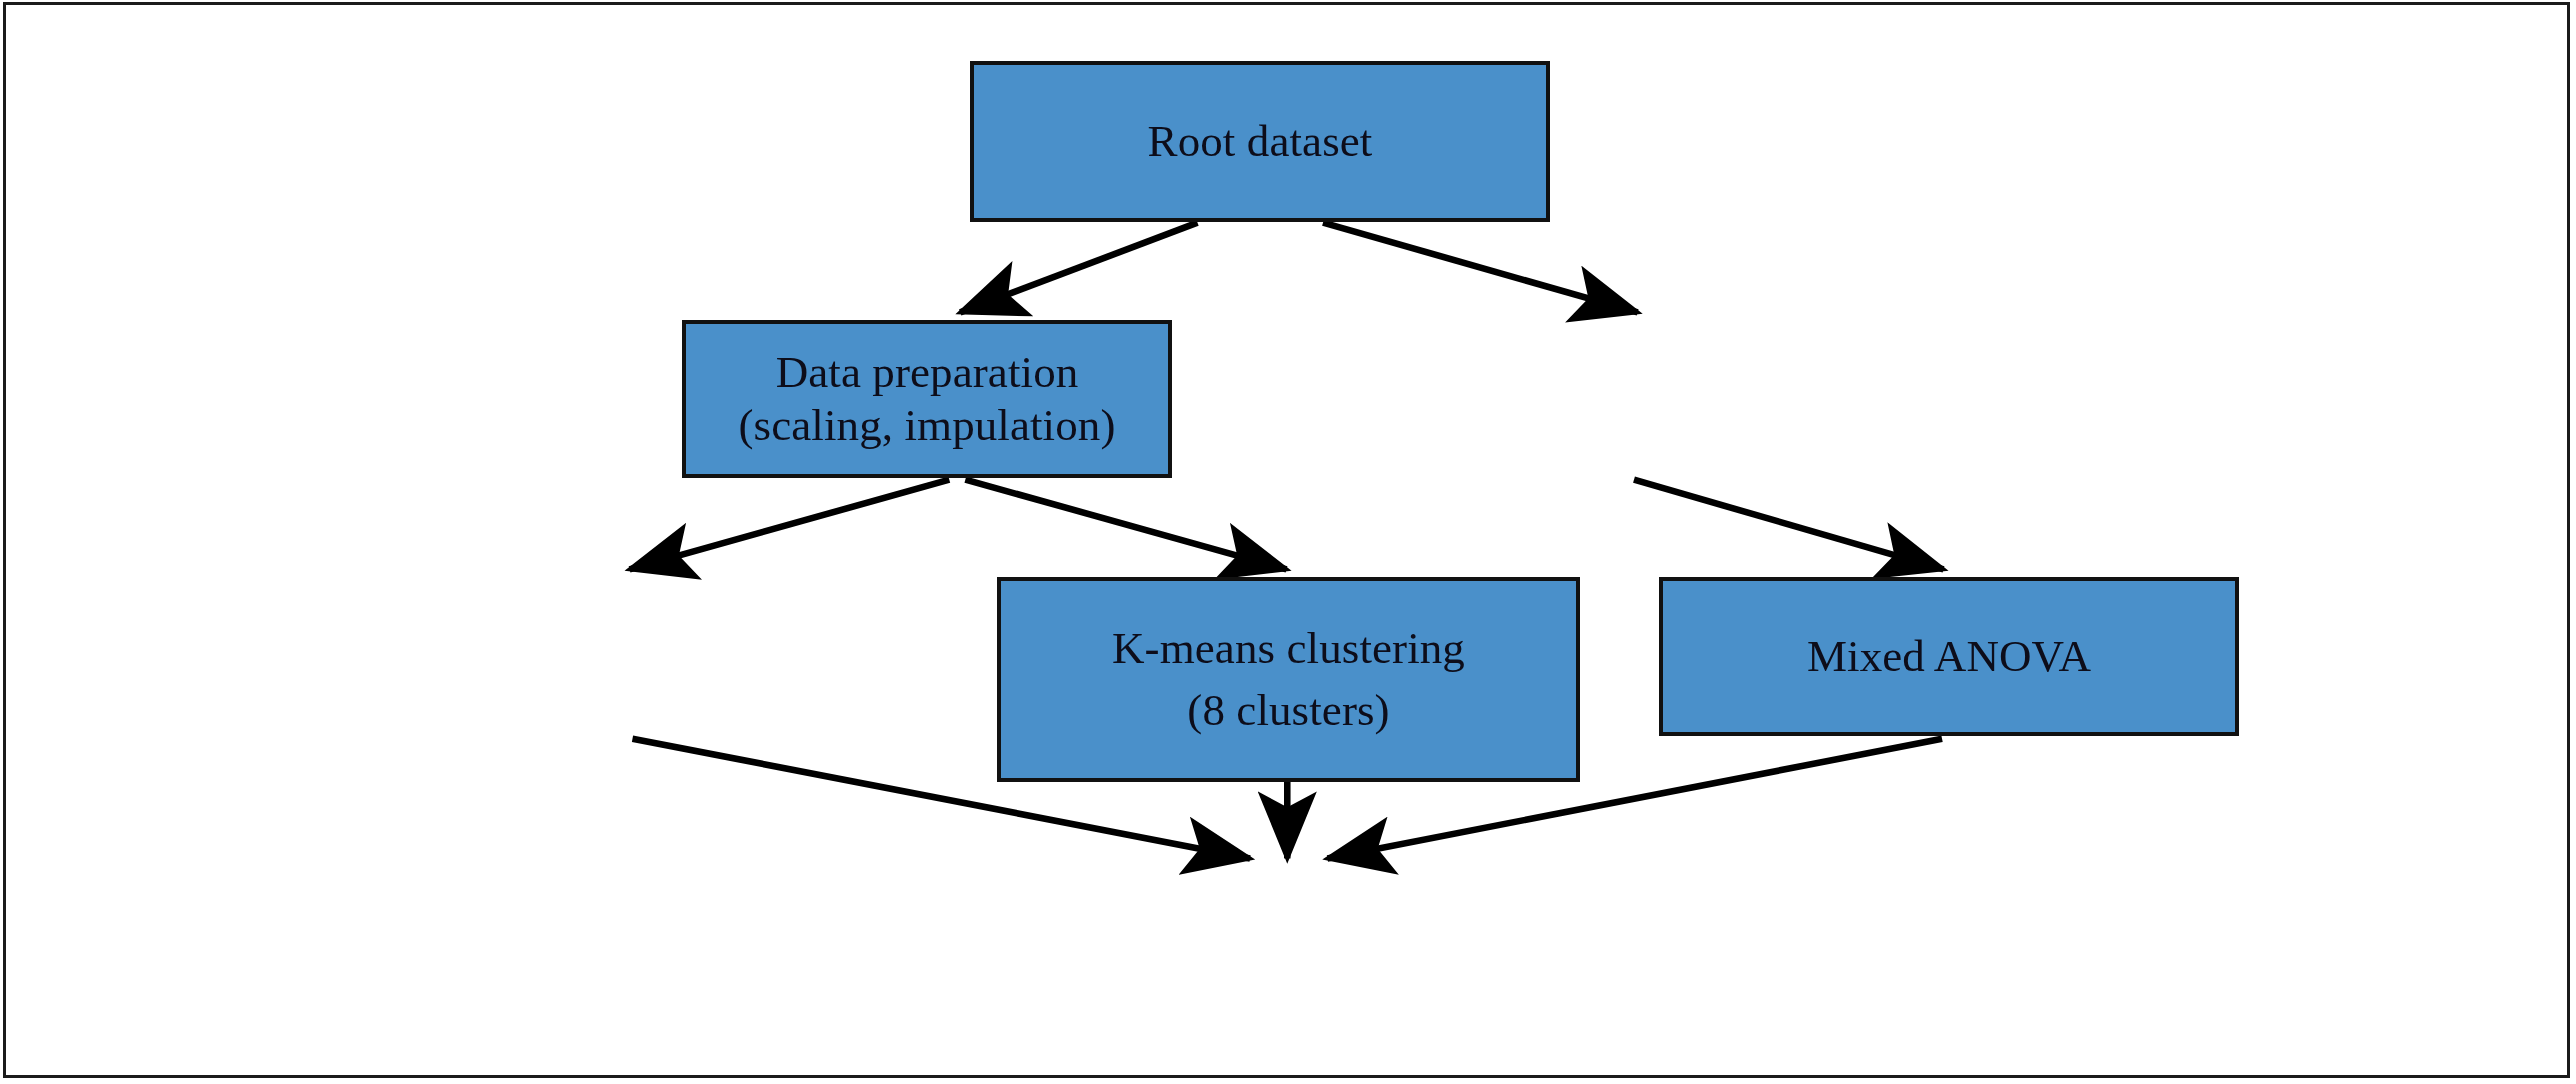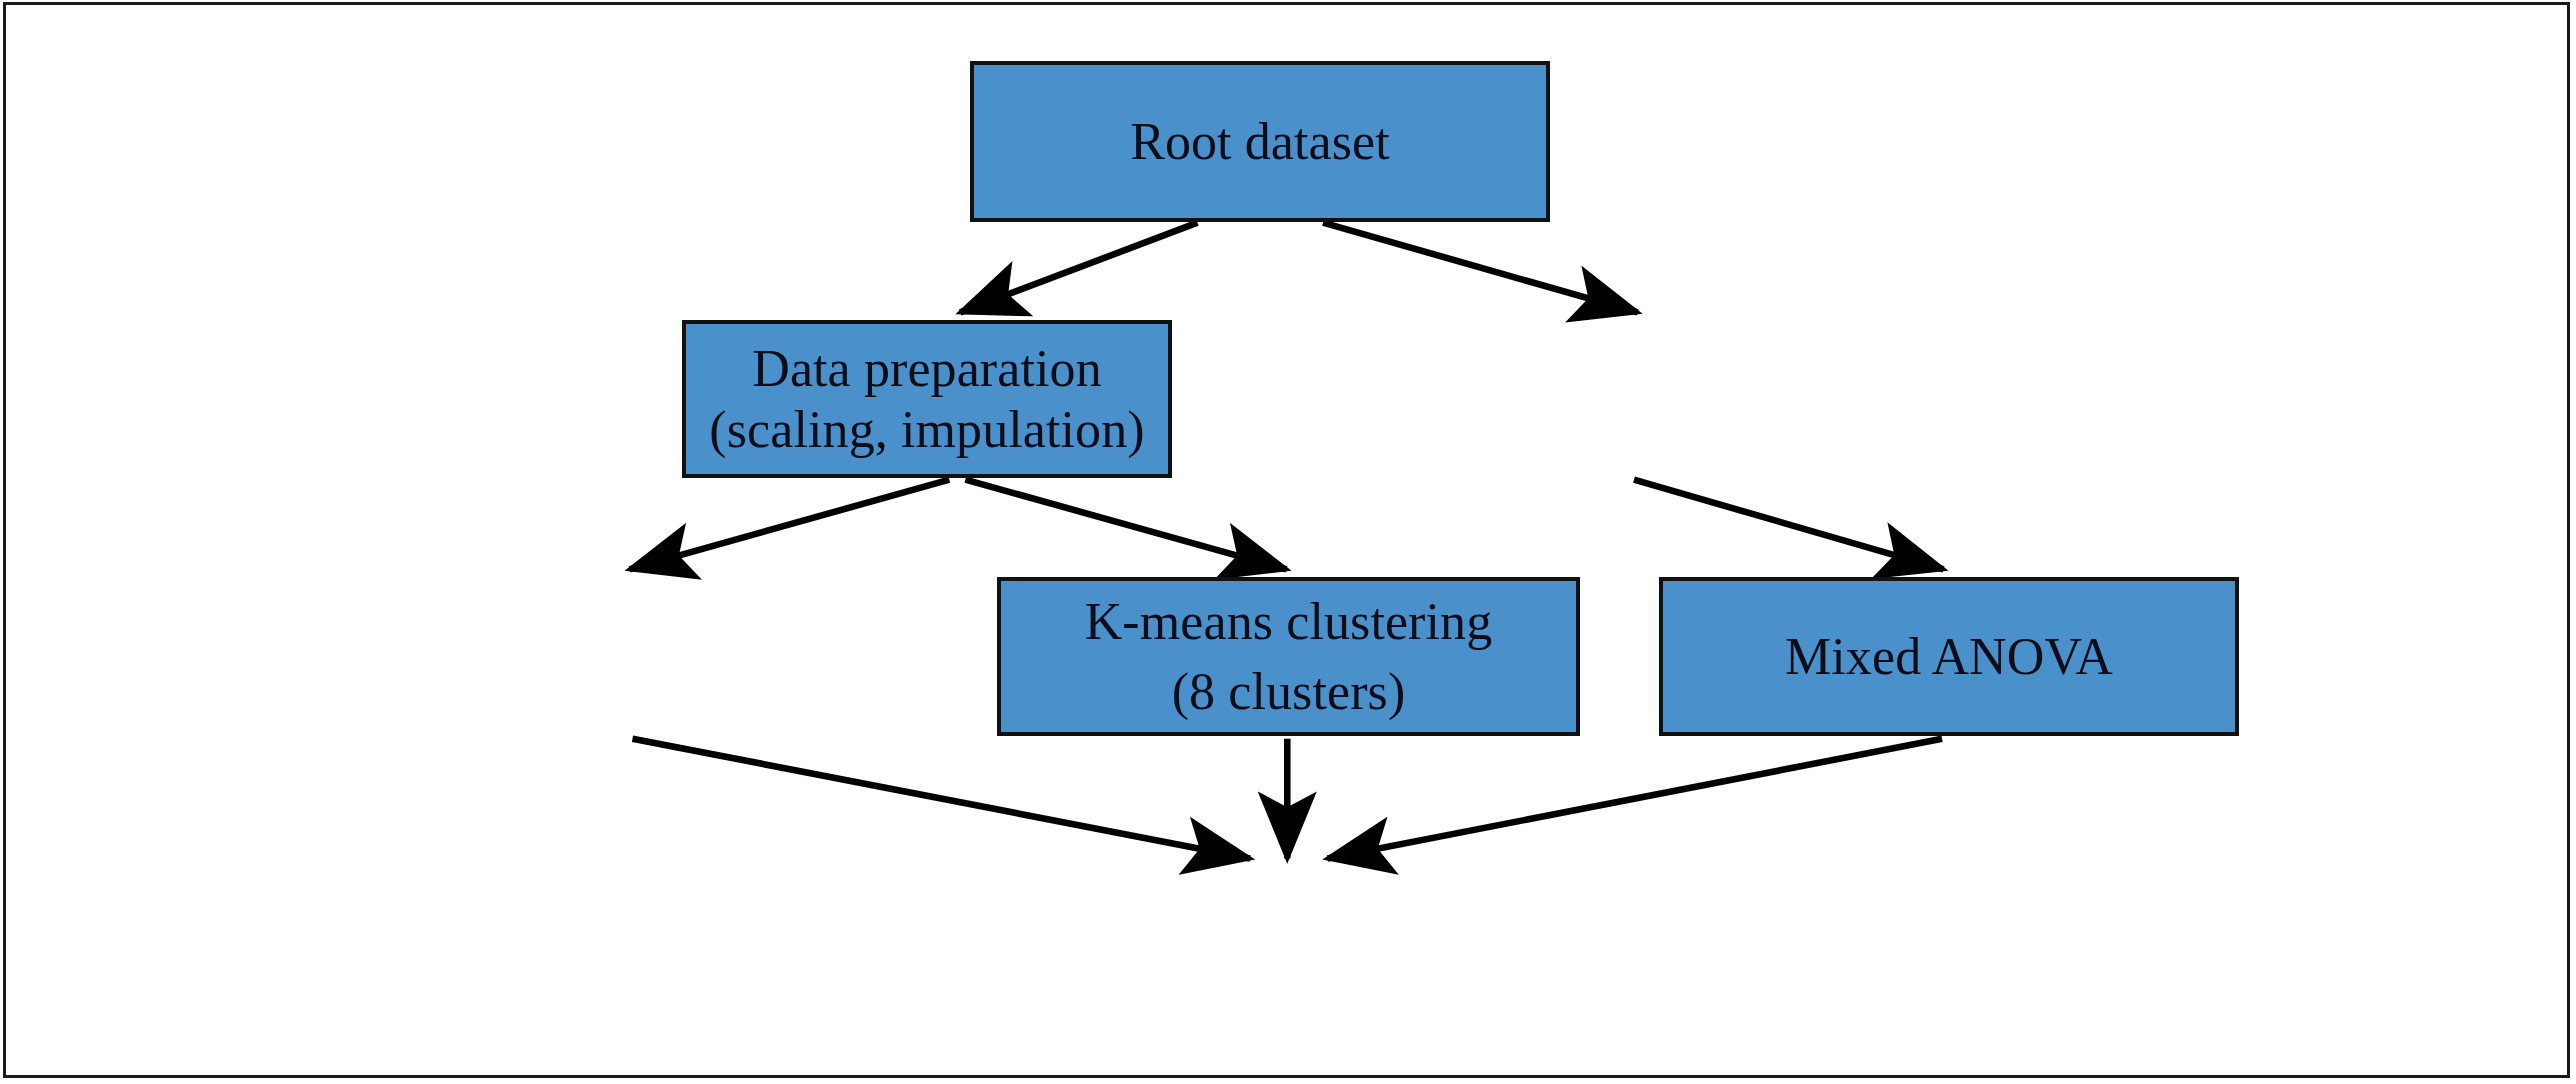--- a/index.html
+++ b/index.html
@@ -42,39 +42,39 @@
     box-sizing: border-box;
     background: #4a90ca;
     border: 4.4px solid #111111;
     display: flex;
     flex-direction: column;
     align-items: center;
     justify-content: center;
     text-align: center;
     color: #0d0d1a;
     font-family: "Liberation Serif", "DejaVu Serif", serif;
-    font-size: 52px;
+    font-size: 45px;
     line-height: 1.18;
     letter-spacing: 0.1px;
   }
   .node .line1,
   .node .line2 {
     display: block;
     white-space: nowrap;
   }
   .node.single .line1 {
     padding: 0;
   }
 
   
   #node-root            { left: 970px; top: 61px;   width: 580px;  height: 161px; }
   #node-data-prep       { left: 682px;  top: 320px;  width: 490px;  height: 158px; }
   #node-descriptive     { left: 1338px; top: 320px;  width: 577px;  height: 158px; }
   #node-umap            { left: 337px;  top: 577px;  width: 580px;  height: 159px; }
-  #node-kmeans          { left: 997px; top: 577px;  width: 583px;  height: 159px; gap: 8px; }
+  #node-kmeans          { left: 997px; top: 577px;  width: 583px;  height: 205px; gap: 8px; }
   #node-anova           { left: 1659px; top: 577px;  width: 580px;  height: 159px; }
   #node-figures         { left: 967px; top: 865px; width: 612px;  height: 158px; }
 </style>
 </head>
 <body>
 
 <div id="figure-root">
 
   <div id="figure-frame"></div>
 

